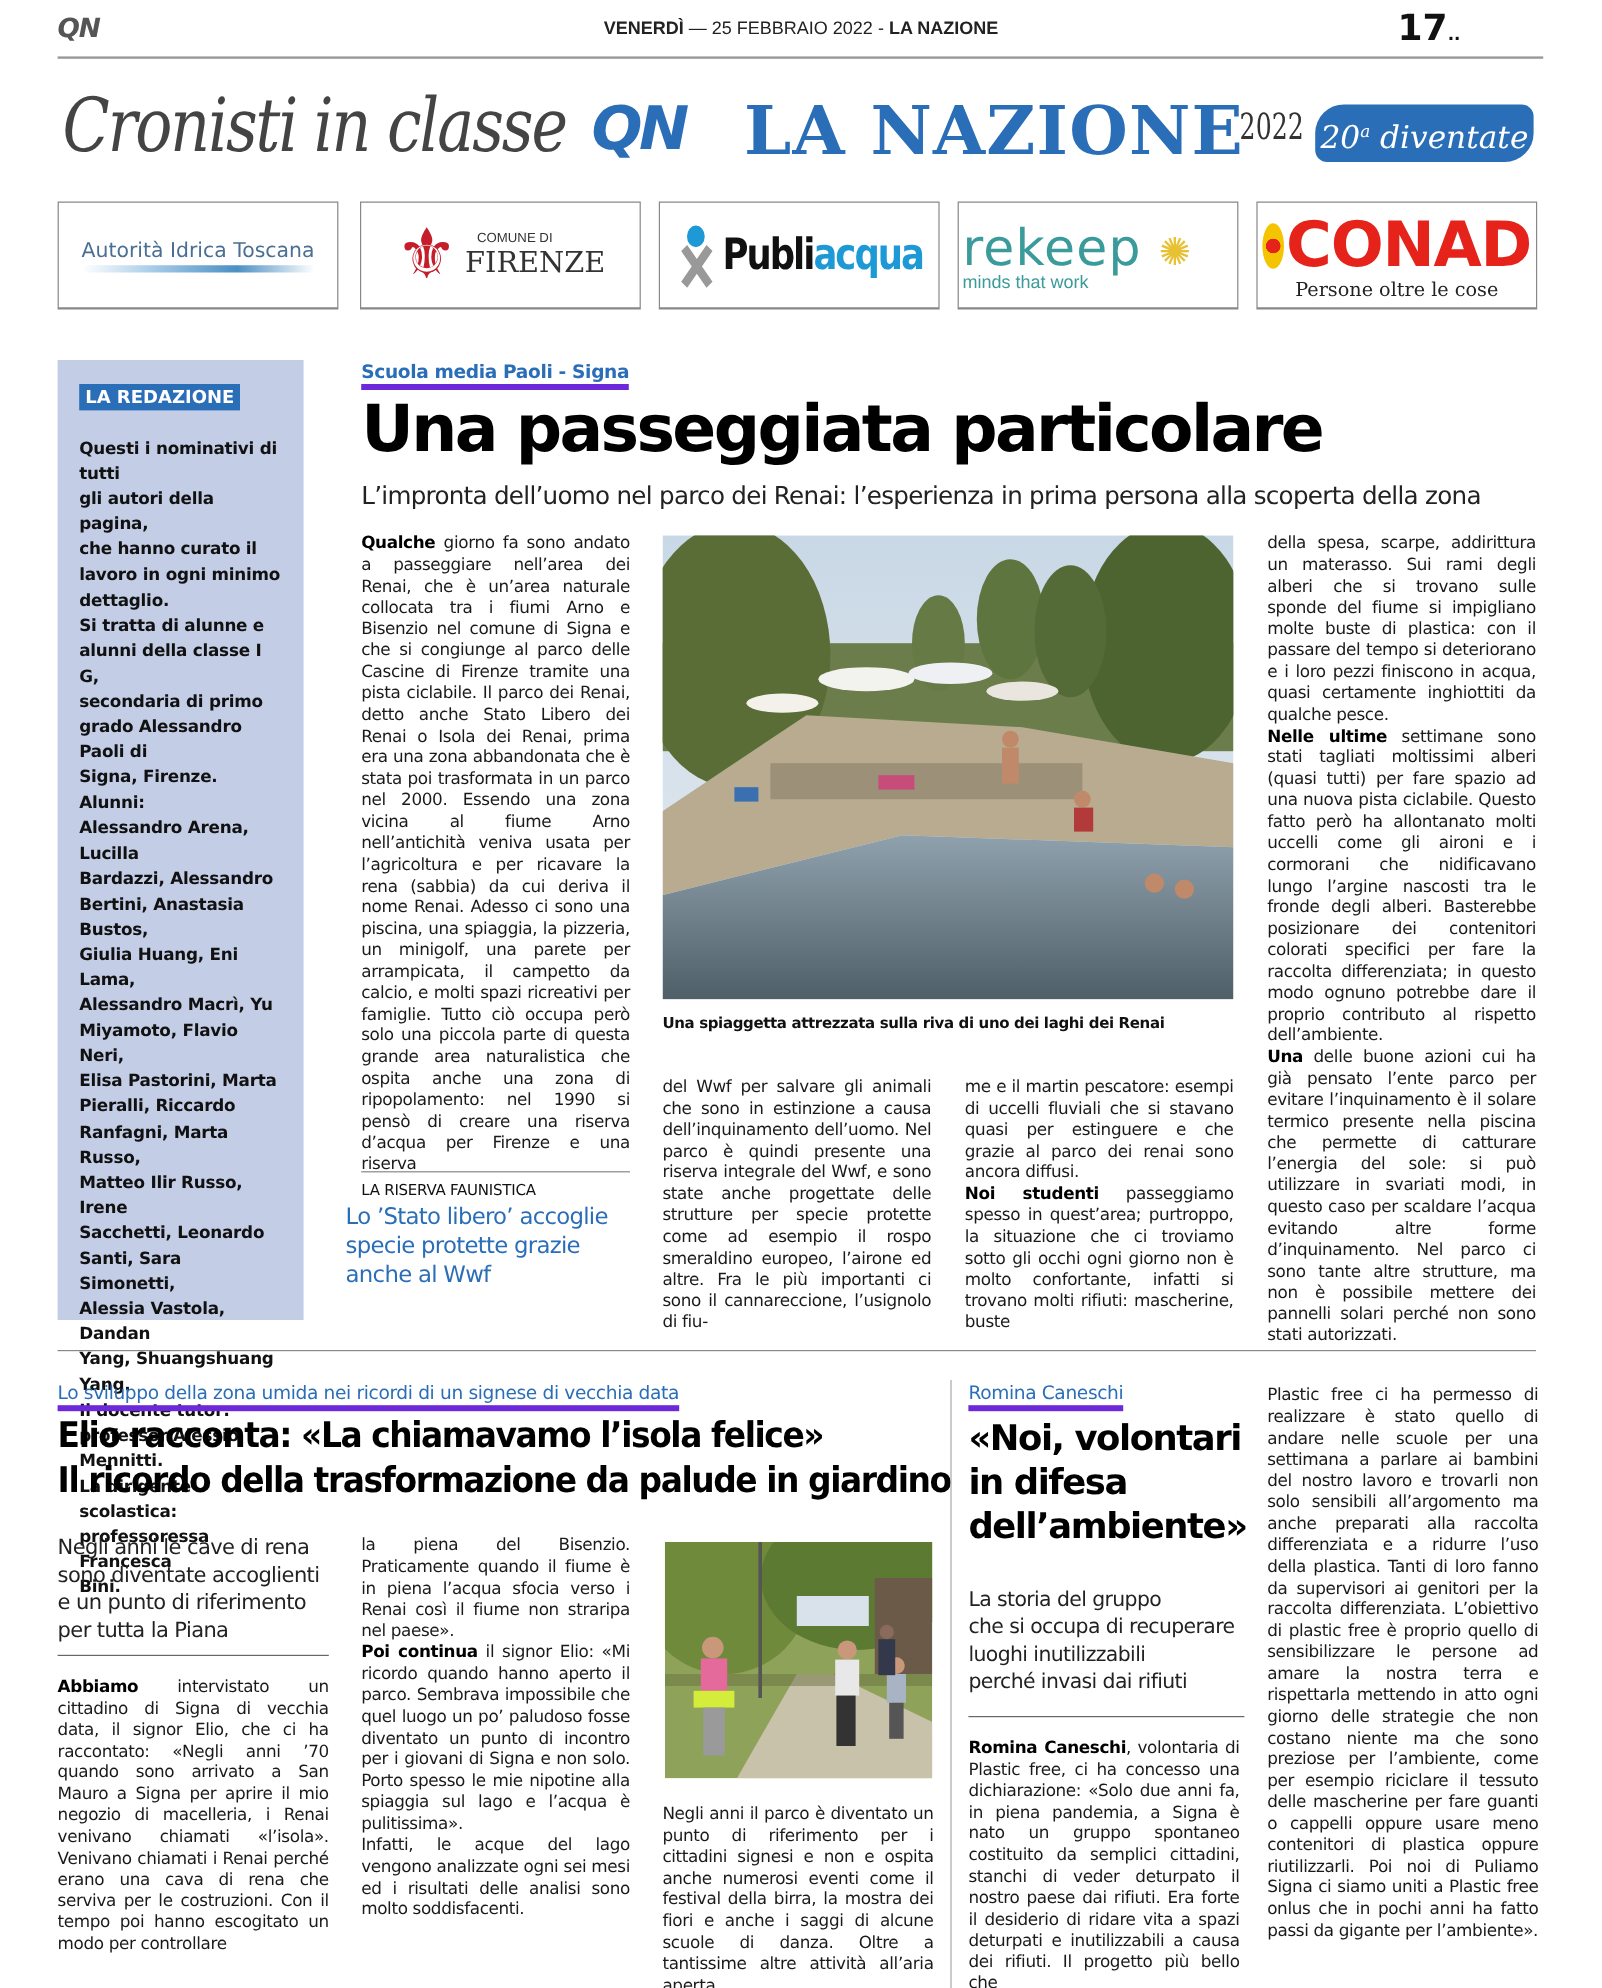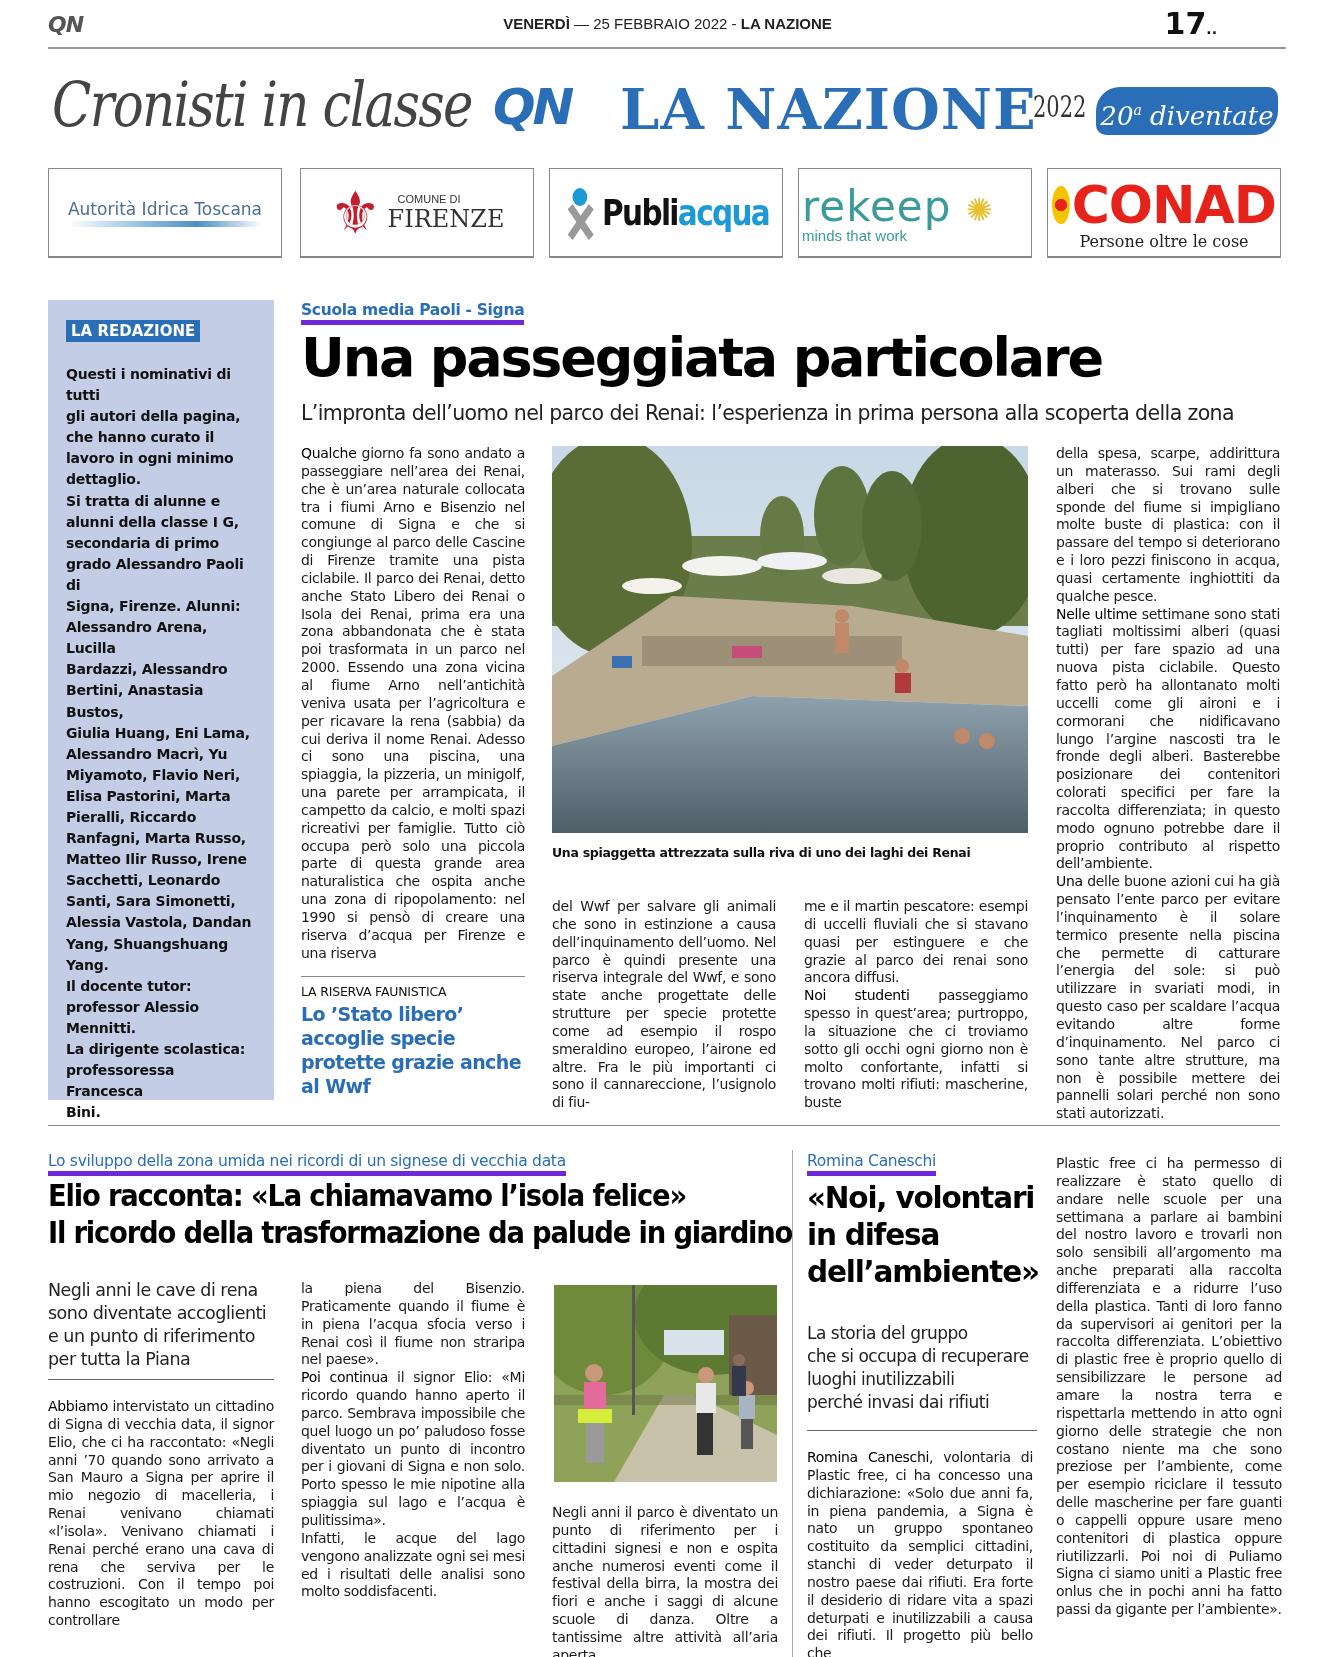--- a/index.html
+++ b/index.html
@@ -42,45 +42,45 @@
   .sp-rk .r1 { font-size: 42px; color: #3b9a9a; font-family: "DejaVu Sans", sans-serif; letter-spacing: 1px; }
   .sp-rk .r1 span { color: #e8c132; font-size: 32px; }
   .sp-rk .r2 { font-size: 15px; color: #3b9a9a; margin-top: -4px; }
   .sp-cn { flex-direction: column; }
   .sp-cn .c1 { display: flex; align-items: center; gap: 2px; }
   .flower { width: 38px; height: 38px; border-radius: 50%; background: radial-gradient(circle, #e5231b 0 28%, #f5c400 30% 100%); }
   .sp-cn .c2 { font-family: "DejaVu Sans", sans-serif; font-size: 52px; font-weight: 900; color: #e5231b; letter-spacing: -1px; }
   .sp-cn .c3 { font-family: "DejaVu Serif", serif; font-size: 16px; color: #222; margin-top: -3px; }
 
   
-  .redaz { left: 48px; top: 300px; width: 226px; height: 800px; background: #c3cde6; padding: 20px 18px 0 18px; }
+  .redaz { left: 48px; top: 300px; width: 205px; height: 800px; background: #c3cde6; padding: 20px 18px 0 18px; }
   .redaz-kicker { display: inline-block; background: #2b6eb8; color: #fff; font-weight: 700; font-size: 15px; padding: 2px 5px; font-family: "DejaVu Sans", sans-serif; }
   .redaz-title { margin-top: 10px; font-family: "DejaVu Sans", sans-serif; font-weight: 900; font-size: 20px; line-height: 26px; letter-spacing: -0.8px; color: #111; }
   .redaz-body { margin-top: 22px; font-family: "DejaVu Sans", sans-serif; font-size: 14px; line-height: 21.1px; color: #111; font-weight: 600; white-space: pre-line; letter-spacing: -0.2px; }
 
   
   .kicker-blue { color: #2b6eb8; border-bottom: 5px solid #6d28d9; font-family: "DejaVu Sans", sans-serif; font-size: 15.5px; padding-bottom: 1px; font-weight: 600; letter-spacing: -0.3px; }
   .kicker-top { left: 301px; top: 301px; }
   .headline-main { left: 301px; top: 326px; font-family: "DejaVu Sans", sans-serif; font-weight: 900; font-size: 54px; letter-spacing: -2.2px; color: #000; }
   .subhead-main { left: 301px; top: 401px; font-family: "DejaVu Sans", sans-serif; font-size: 20.5px; color: #222; letter-spacing: -0.6px; }
 
   .col { font-family: "DejaVu Sans", sans-serif; font-size: 14px; line-height: 17.85px; text-align: justify; hyphens: manual; color: #1a1a1a; letter-spacing: -0.3px; }
-  .col b { font-weight: 400; color: #000; }
+  .col b { font-weight: 700; color: #000; }
 
   .c1 { left: 301px; top: 445px; width: 224px; }
   .c3a { left: 552px; top: 898px; width: 224px; }
   .c3b { left: 804px; top: 898px; width: 224px; }
   .c4 { left: 1056px; top: 445px; width: 224px; }
 
   .photo1 { left: 552px; top: 446px; width: 476px; height: 387px; overflow: hidden; }
   .caption1 { left: 552px; top: 845px; font-family: "DejaVu Sans", sans-serif; font-size: 12.5px; font-weight: 600; color: #111; letter-spacing: -0.3px; }
 
   .box-rule { left: 301px; top: 976px; width: 224px; height: 1px; background: #888; }
   .box-kicker { left: 301px; top: 984px; font-family: "DejaVu Sans", sans-serif; font-size: 12.5px; font-weight: 400; color: #111; letter-spacing: -0.2px; }
-  .box-title { left: 301px; top: 1002px; width: 224px; font-family: "DejaVu Sans", sans-serif; font-size: 19px; line-height: 24px; font-weight: 700; color: #2b6eb8; letter-spacing: -0.6px; }
+  .box-title { left: 288px; top: 1002px; width: 224px; font-family: "DejaVu Sans", sans-serif; font-size: 19px; line-height: 24px; font-weight: 400; color: #2b6eb8; letter-spacing: -0.6px; }
 
   .section-rule { left: 48px; top: 1125px; width: 1232px; height: 1px; background: #888; }
 
   
   .kicker-elio { left: 48px; top: 1152px; }
   .headline-elio { left: 48px; top: 1178px; font-family: "DejaVu Sans", sans-serif; font-weight: 900; font-size: 29.5px; line-height: 37px; letter-spacing: -1.3px; color: #000; transform: scaleX(0.93); transform-origin: left; white-space: nowrap; }
   .deck-elio { left: 48px; top: 1279px; width: 220px; font-family: "DejaVu Sans", sans-serif; font-size: 17.5px; line-height: 23px; color: #222; letter-spacing: -0.5px; white-space: pre-line; }
   .deck-rule-elio { left: 48px; top: 1379px; width: 226px; height: 1px; background: #666; }
   .e1 { left: 48px; top: 1398px; width: 226px; }
   .e2 { left: 301px; top: 1280px; width: 224px; }

